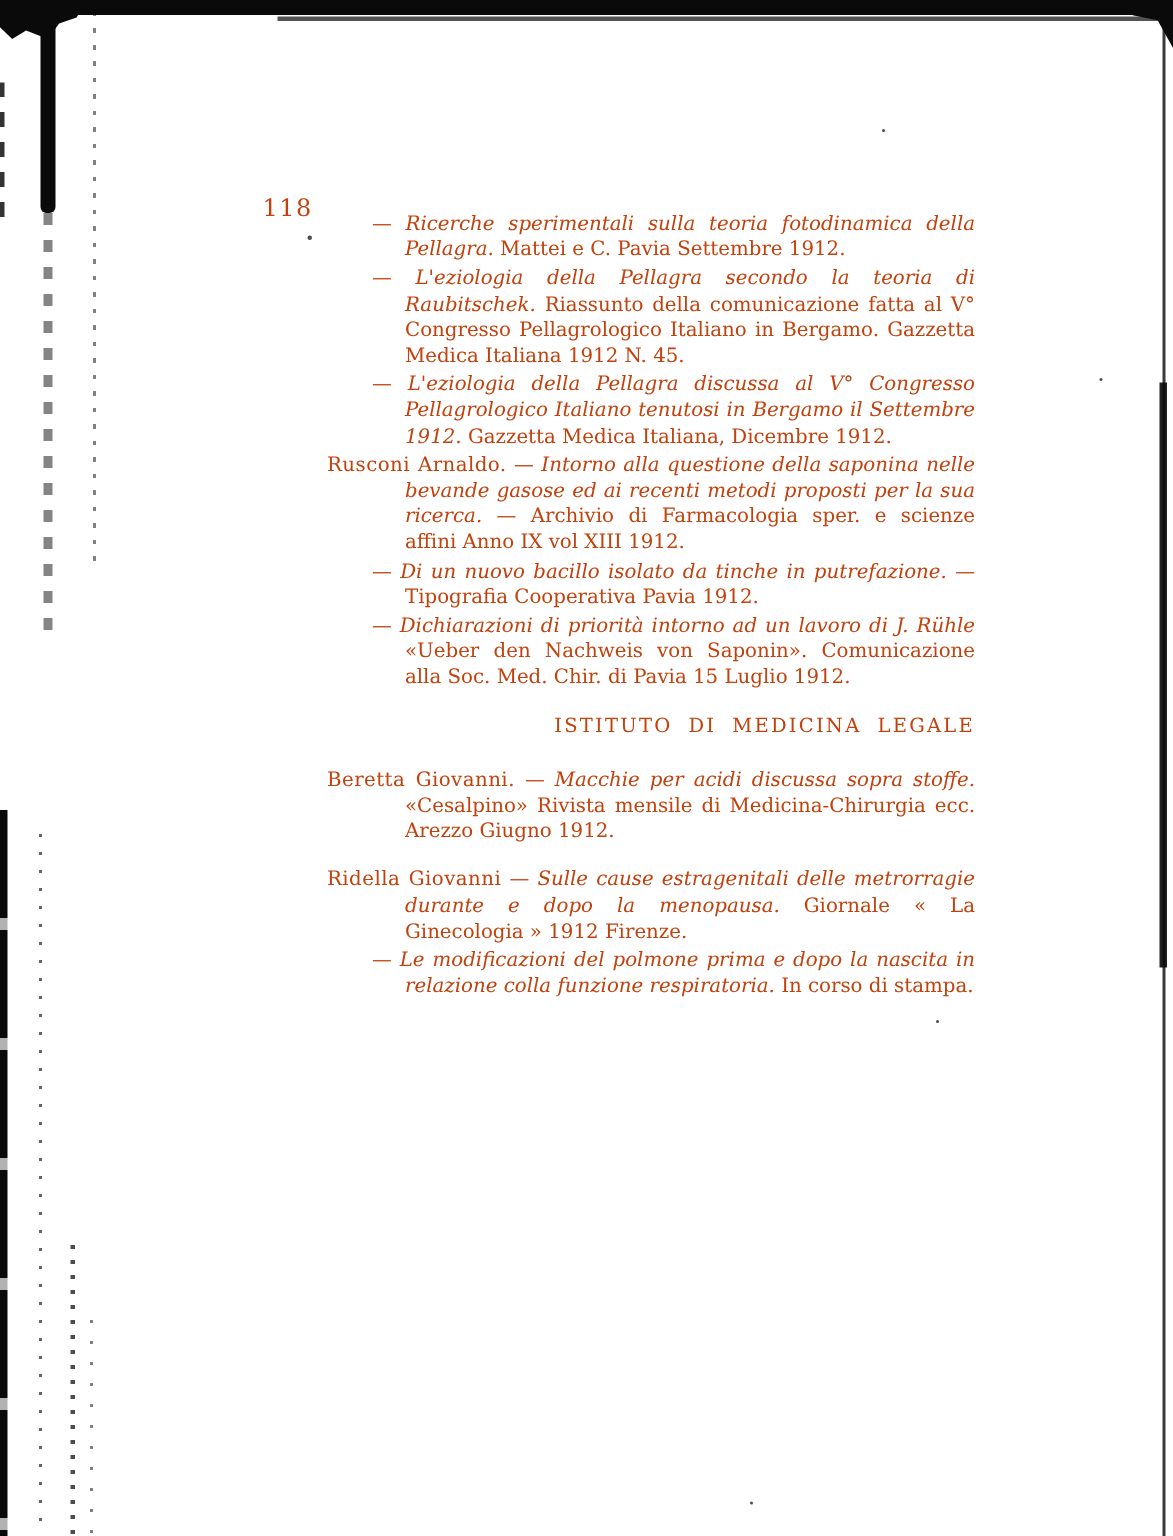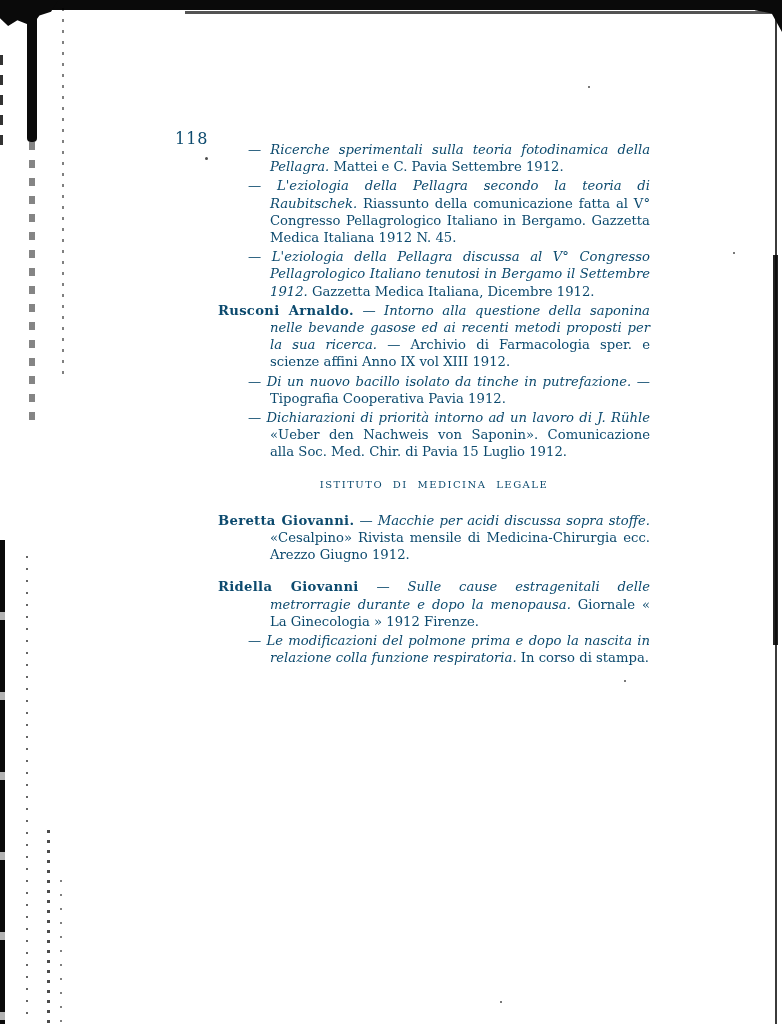--- a/index.html
+++ b/index.html
@@ -1,18 +1,18 @@
 <!DOCTYPE html>
 <html><head>
 <meta charset="utf-8">
 <style>
   html,body { margin:0; padding:0; background:#e8e8e8; }
   .page {
     position:relative; width:782px; height:1024px; background:#ffffff;
-    overflow:hidden; font-family:"DejaVu Serif", serif; color:#0c4a6e;
+    overflow:hidden; font-family:"DejaVu Serif", serif; color:#c2410c;
     margin:0 auto;
   }
   
   .art { position:absolute; background:#0a0a0a; }
   .art-top-bar   { left:52px; top:0; width:730px; height:10px; }
   .art-top-bar2  { left:185px; top:11px; width:597px; height:3px; opacity:.7; }
   .art-corner-tl { left:0; top:0; width:58px; height:26px;
                    clip-path:polygon(0 0,100% 0,88% 45%,68% 60%,55% 100%,30% 78%,14% 100%,0 70%); }
   .art-corner-tr { left:755px; top:0; width:27px; height:32px;
                    clip-path:polygon(0 0,100% 0,100% 100%,62% 42%,0 32%); }
@@ -44,24 +44,24 @@
     position:absolute; left:175px; top:129px;
     font-size:16px; letter-spacing:1px;
   }
   .bib {
     position:absolute; left:218px; top:141px; width:432px;
     font-size:13.2px; line-height:17.2px; text-align:justify;
   }
   .entry { padding-left:52px; text-indent:-22px; margin:0 0 2px 0; }
   .entry.has-author { text-indent:-52px; }
   .entry.gap { margin-top:15px; }
-  .author { font-weight:bold; letter-spacing:.3px; }
+  .author { font-weight:normal; letter-spacing:.3px; }
   .it { font-style:italic; }
   .section-heading {
-    text-align:center; font-size:10px; letter-spacing:1.5px; word-spacing:5px;
+    text-align:right; font-size:13px; letter-spacing:1.5px; word-spacing:5px;
     margin:15px 0 19px 0; text-indent:0;
   }
 </style>
 </head>
 <body>
 
 <div class="page">
 
   <div class="art art-top-bar"></div>
   <div class="art art-top-bar2"></div>

